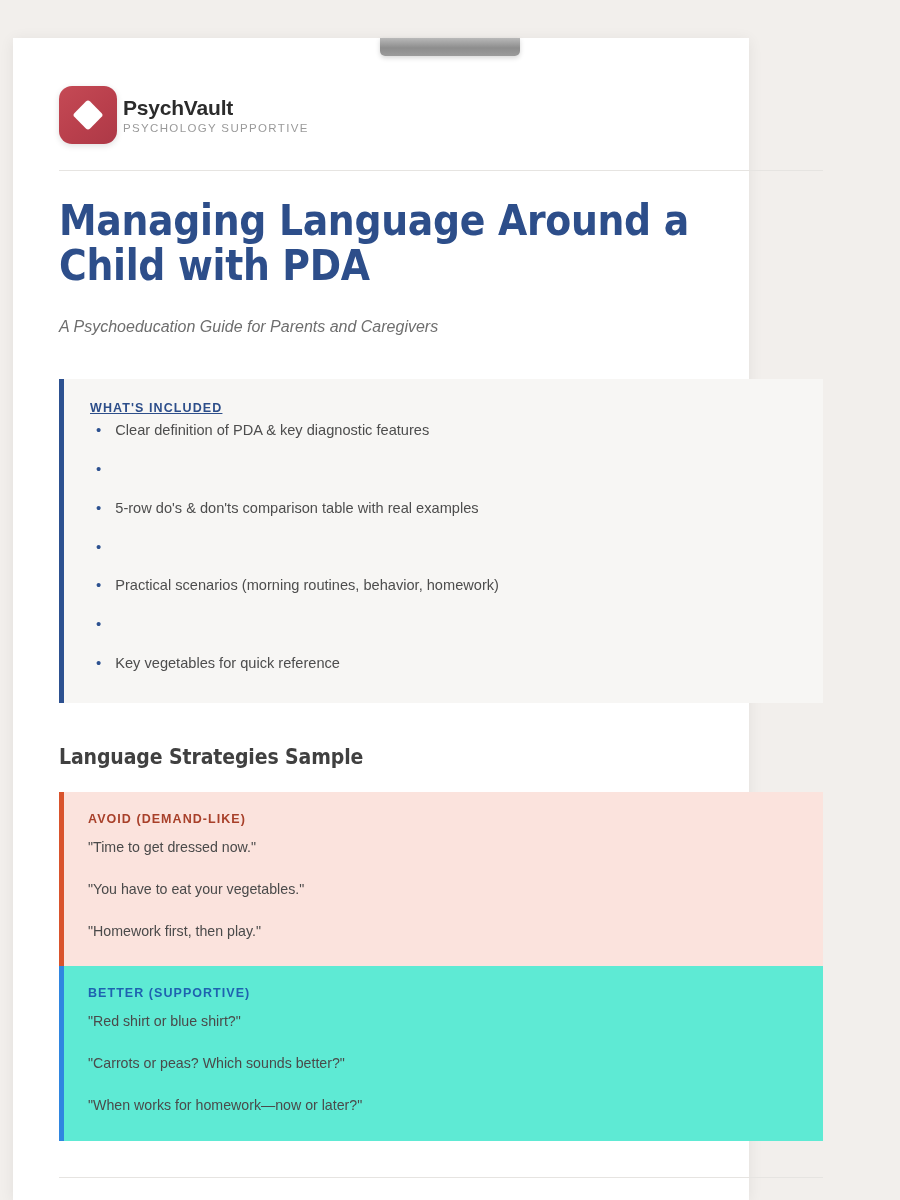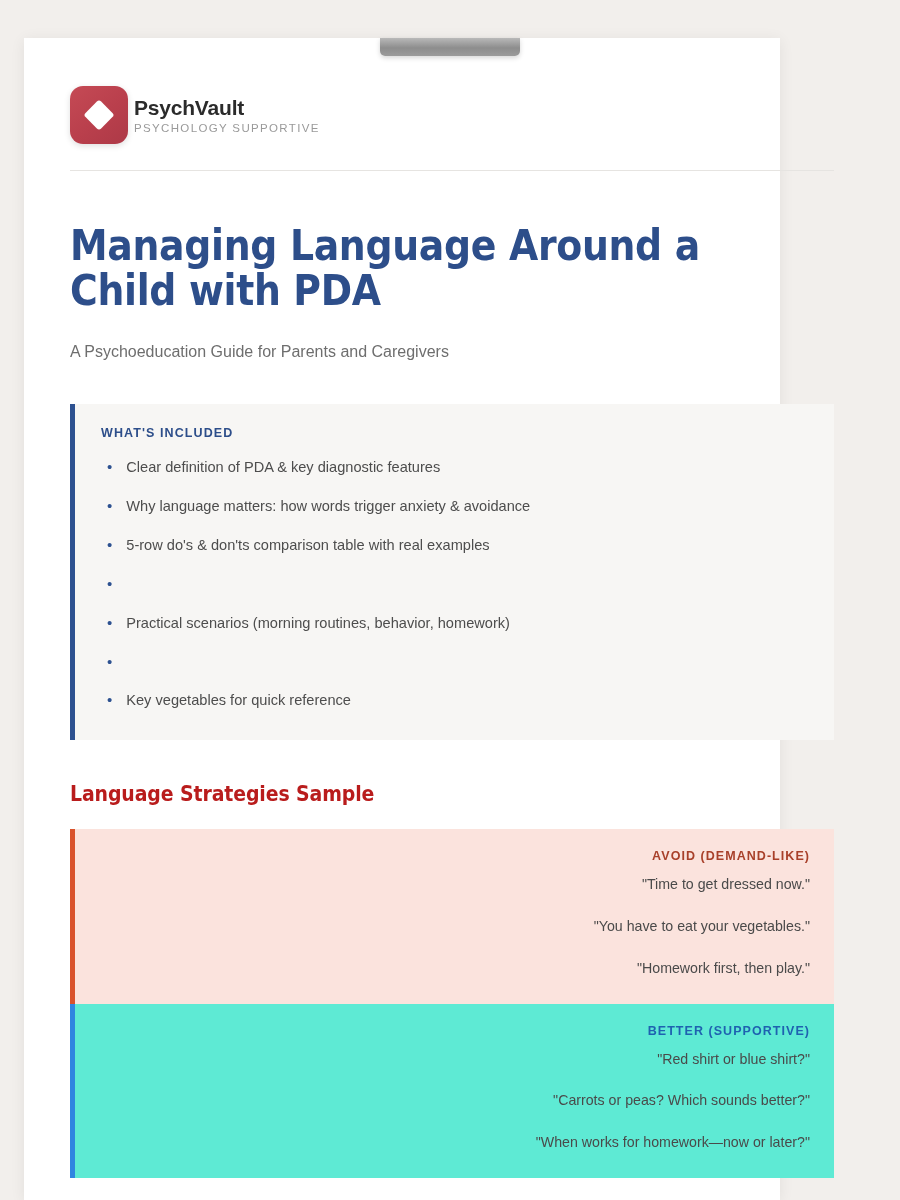--- a/index.html
+++ b/index.html
@@ -17,27 +17,26 @@
   }
 
   
   .page-shell {
     position: relative;
     width: 900px;
     height: 1200px;
   }
   .page-card {
     position: absolute;
-    left: 24px;
+    left: 13px;
     top: 38px;
     width: 736px;
     height: 1162px;
     background: #ffffff;
     box-shadow: 0 2px 14px rgba(0,0,0,0.07);
-    padding-left: 20px;
   }
   .top-notch {
     position: absolute;
     left: 380px;
     top: 38px;
     width: 140px;
     height: 18px;
     border-radius: 0 0 5px 5px;
     background: linear-gradient(to bottom, #b9b9b9 0%, #8d8d8d 55%, #9b9b9b 100%);
     box-shadow: 0 2px 5px rgba(0,0,0,0.16);
@@ -104,44 +103,46 @@
 
   
   .doc-title {
     font-family: "Liberation Sans Narrow", "DejaVu Sans Condensed", "Liberation Sans", sans-serif;
     font-stretch: condensed;
     font-size: 42px;
     font-weight: bold;
     line-height: 1.06;
     color: #2d4e8a;
     letter-spacing: -0.3px;
-    margin-top: 53px;
+    margin-top: 28px;
     max-width: 740px;
   }
   .doc-subtitle {
     font-size: 16px;
+    font-style: italic;
     color: #6e6e6e;
     margin-top: 30px;
   }
 
   
   .included-box {
     margin-top: 43px;
     background: #f7f6f4;
     border-left: 5px solid #2d5190;
     padding: 22px 26px 26px 26px;
     box-sizing: border-box;
     width: 764px;
   }
   .box-kicker {
     font-size: 12.5px;
     font-weight: bold;
     letter-spacing: 1.1px;
     color: #2d4e8a;
-    margin-bottom: 18px;
+    margin-bottom: 6px;
+    text-decoration: underline;
   }
   .included-list {
     list-style: none;
     margin: 0;
     padding: 0;
   }
   .included-list li {
     display: flex;
     align-items: flex-start;
     margin-bottom: 20px;
@@ -158,27 +159,27 @@
     margin-left: 6px;
     flex: 0 0 auto;
   }
 
   
   .section-heading {
     font-family: "Liberation Sans Narrow", "DejaVu Sans Condensed", "Liberation Sans", sans-serif;
     font-stretch: condensed;
     font-size: 21px;
     font-weight: bold;
-    color: #b91c1c;
+    color: #404040;
     margin-top: 42px;
     letter-spacing: -0.1px;
   }
 
   
-  .compare-wrap { margin-top: 23px; width: 764px; text-align: right; }
+  .compare-wrap { margin-top: 23px; width: 764px; }
   .compare-block {
     box-sizing: border-box;
     width: 764px;
     padding: 20px 24px 22px 24px;
   }
   .compare-block.avoid {
     background: #fbe3dd;
     border-left: 5px solid #d9532c;
   }
   .compare-block.better {
@@ -233,21 +234,20 @@
 
       <div class="included-box">
         <div class="box-kicker">WHAT'S INCLUDED</div>
         <ul class="included-list">
           <li>
             <span class="bullet">•</span>
             <span>Clear definition of PDA &amp; key diagnostic features</span>
           </li>
           <li>
             <span class="bullet">•</span>
-            <span>Why language matters: how words trigger anxiety &amp; avoidance</span>
           </li>
           <li>
             <span class="bullet">•</span>
             <span>5-row do's &amp; don'ts comparison table with real examples</span>
           </li>
           <li>
             <span class="bullet">•</span>
           </li>
           <li>
             <span class="bullet">•</span>

